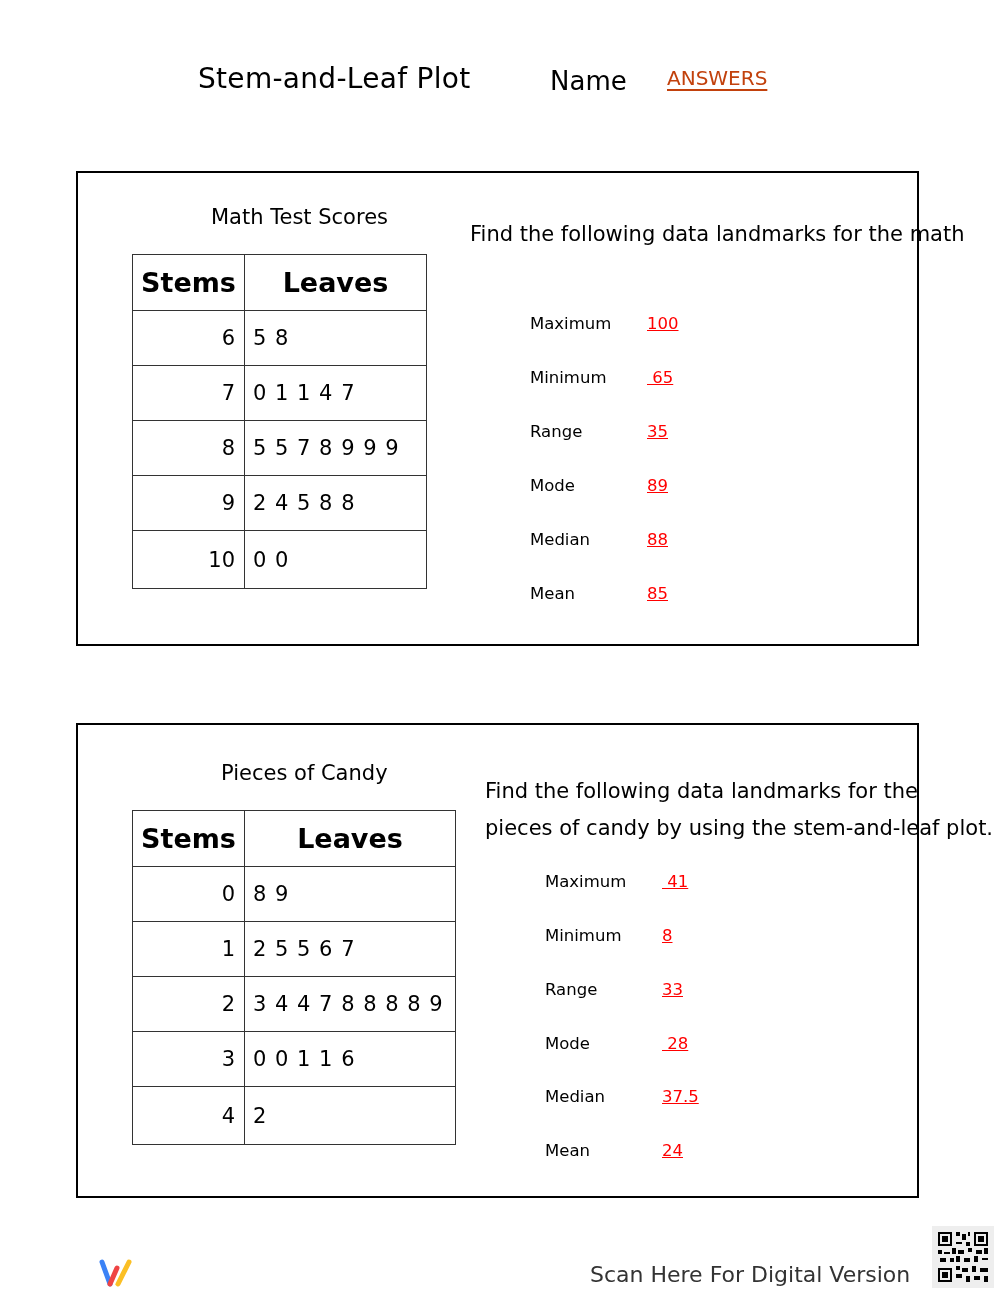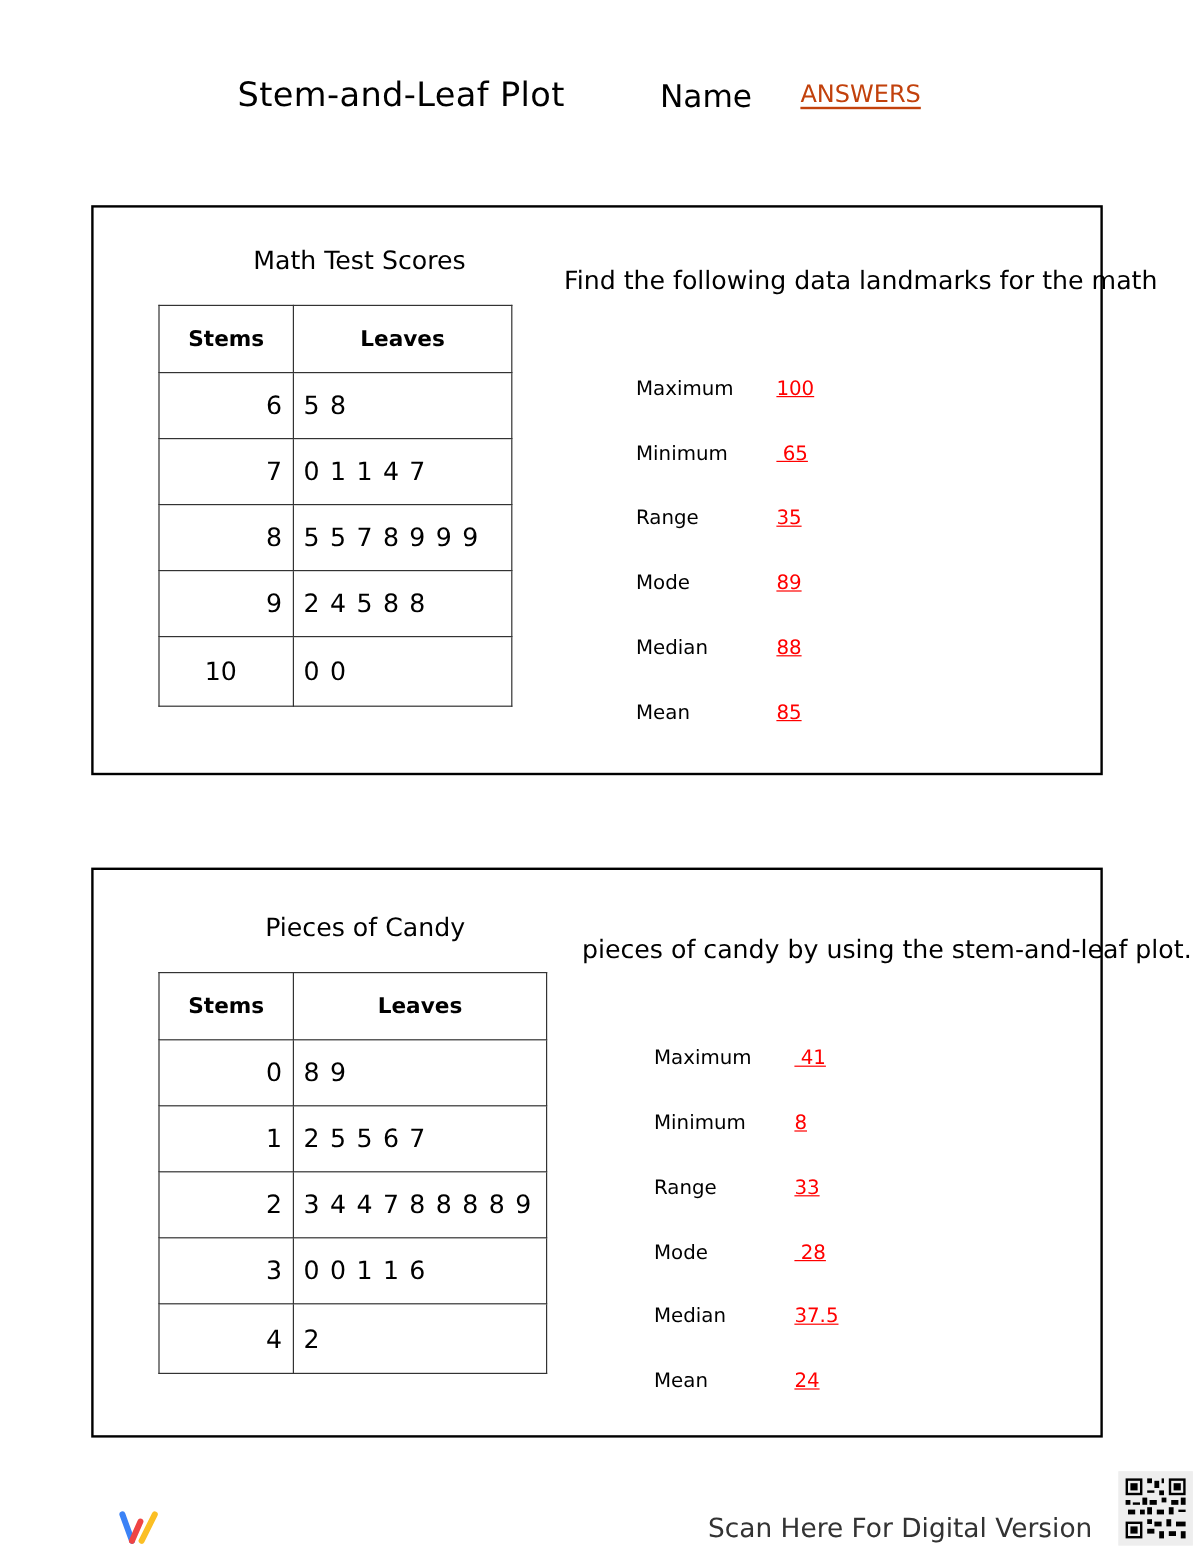--- a/index.html
+++ b/index.html
@@ -11,21 +11,21 @@
     .answers { left: 667px; top: 66px; font-size: 20px; color: #c2410c; text-decoration: underline; text-decoration-thickness: 2px; text-underline-offset: 4px; }
 
     .box { position: absolute; border: 2.5px solid #000; box-sizing: border-box; }
     .box1 { left: 76px; top: 171px; width: 843px; height: 475px; }
     .box2 { left: 76px; top: 723px; width: 843px; height: 475px; }
 
     .plot-title { position: absolute; font-size: 21px; font-weight: normal; margin-left: 24px; }
 
     table.sl { position: absolute; border-collapse: collapse; }
     table.sl td, table.sl th { border: 1.3px solid #333; box-sizing: border-box; padding: 0; }
-    table.sl th { font-size: 18px; font-weight: bold; text-align: center; height: 56px; }
+    table.sl th { font-size: 27px; font-weight: bold; text-align: center; height: 56px; }
     table.sl td { font-size: 21px; height: 55px; }
     table.sl td.stem { text-align: right; padding-right: 9px; width: 112px; }
     table.sl td.leaf { text-align: left; padding-left: 8px; letter-spacing: 1px; }
 
     .instr { position: absolute; font-size: 21px; line-height: 37px; }
     .landmark { position: absolute; font-size: 16.5px; }
     .landmark .lbl { position: absolute; left: 0; top: 0; white-space: nowrap; }
     .landmark .val { position: absolute; top: 0; color: #ff0000; text-decoration: underline; white-space: pre; }
 
     .logo { left: 10px; top: 1258px; display: flex; align-items: center; flex-direction: column; }
@@ -60,21 +60,21 @@
   </tr>
   <tr>
     <td class="stem">8</td>
     <td class="leaf">5 5 7 8 9 9 9</td>
   </tr>
   <tr>
     <td class="stem">9</td>
     <td class="leaf">2 4 5 8 8</td>
   </tr>
   <tr>
-    <td class="stem" style="height:58px;text-align:center;">10</td>
+    <td class="stem" style="height:58px;">10</td>
     <td class="leaf" style="height:58px;">0 0</td>
   </tr>
 </tbody>
   </table>
 <div class="instr" style="left:470px; top:216px;">
   <div>Find the following data landmarks for the math</div>
 </div>
 <div class="landmark" style="left:530px; top:314px;">
   <span class="lbl">Maximum</span>
   <span class="val" style="left:117px;">100</span>
@@ -124,20 +124,21 @@
     <td class="stem">3</td>
     <td class="leaf">0 0 1 1 6</td>
   </tr>
   <tr>
     <td class="stem" style="height:58px;">4</td>
     <td class="leaf" style="height:58px;">2</td>
   </tr>
 </tbody>
   </table>
 <div class="instr" style="left:485px; top:773px;">
+  <div>Find the following data landmarks for the</div>
   <div>pieces of candy by using the stem-and-leaf plot.</div>
 </div>
 <div class="landmark" style="left:545px; top:872px;">
   <span class="lbl">Maximum</span>
   <span class="val" style="left:117px;"> 41</span>
 </div>
 <div class="landmark" style="left:545px; top:926px;">
   <span class="lbl">Minimum</span>
   <span class="val" style="left:117px;">8</span>
 </div>

